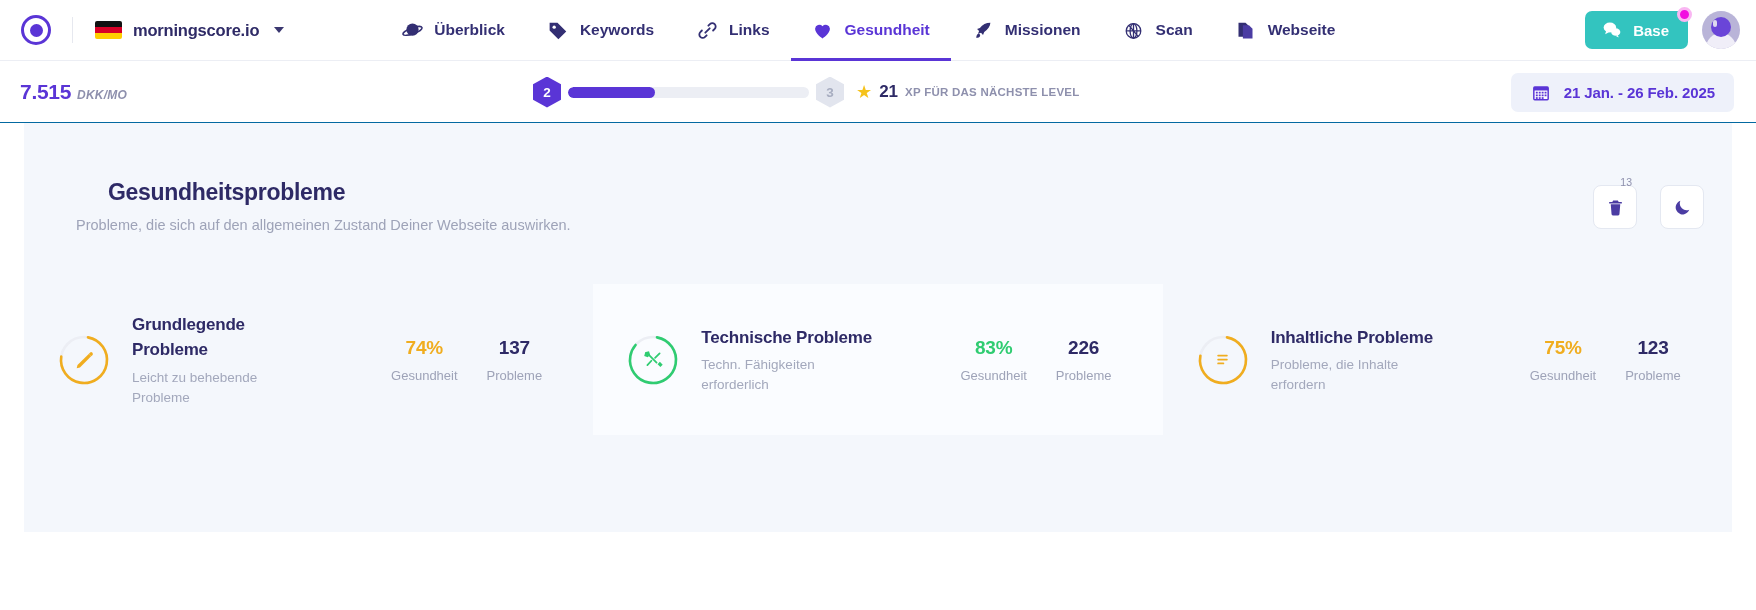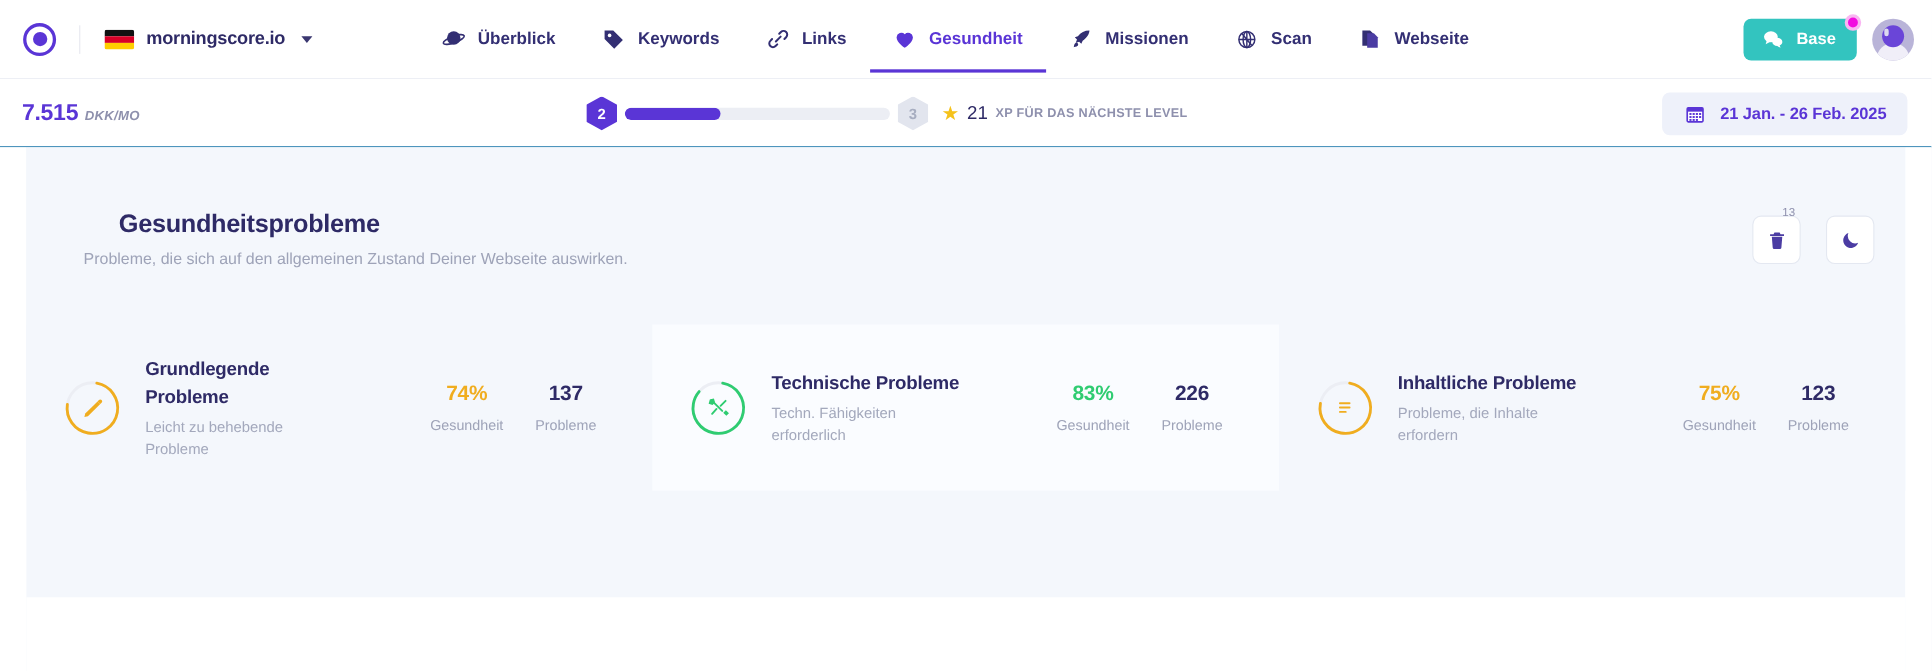--- a/index.html
+++ b/index.html
@@ -5,21 +5,21 @@
   * { box-sizing: border-box; margin: 0; padding: 0; }
   html, body {
     width: 1756px; height: 610px;
     font-family: "Liberation Sans", sans-serif;
     background: #ffffff;
     overflow: hidden;
   }
 
   
   .topbar {
-    height: 72px; width: 100%;
+    height: 61px; width: 100%;
     background: #ffffff;
     display: flex; align-items: center;
     position: relative;
     border-bottom: 1px solid #eceef4;
   }
   .logo-wrap { width: 72px; display: flex; justify-content: center; align-items: center; }
   .logo-ring {
     width: 30px; height: 30px; border-radius: 50%;
     border: 3px solid #5a35d6; display: flex; align-items: center; justify-content: center;
   }
@@ -107,21 +107,21 @@
     clip-path: polygon(50% 0%, 100% 25%, 100% 75%, 50% 100%, 0% 75%, 0% 25%);
   }
   .hexbadge.next { background: #e2e5ee; color: #a7adc0; }
   .pbar {
     width: 241px; height: 11px; border-radius: 6px; background: #eceef4;
     margin: 0 7px; position: relative; overflow: hidden;
   }
   .pbar-fill { height: 100%; border-radius: 6px; background: #5a35d6; }
   .xp { display: flex; align-items: center; gap: 7px; margin-left: 12px; }
   .star { font-size: 18px; color: #f5c21b; line-height: 1; }
-  .xp-num { font-size: 17px; font-weight: normal; color: #2e2a66; }
+  .xp-num { font-size: 17px; font-weight: bold; color: #2e2a66; }
   .xp-txt { font-size: 11.5px; font-weight: bold; color: #8e90ad; letter-spacing: 0.25px; }
 
   .datebtn {
     position: absolute; right: 22px; top: 12px;
     height: 39px; background: #eef1fa; border-radius: 7px;
     display: flex; align-items: center; gap: 12px; padding: 0 19px;
     cursor: pointer; border: none;
   }
   .date-label { font-size: 15px; font-weight: bold; color: #5a35d6; letter-spacing: -0.1px; }
 

